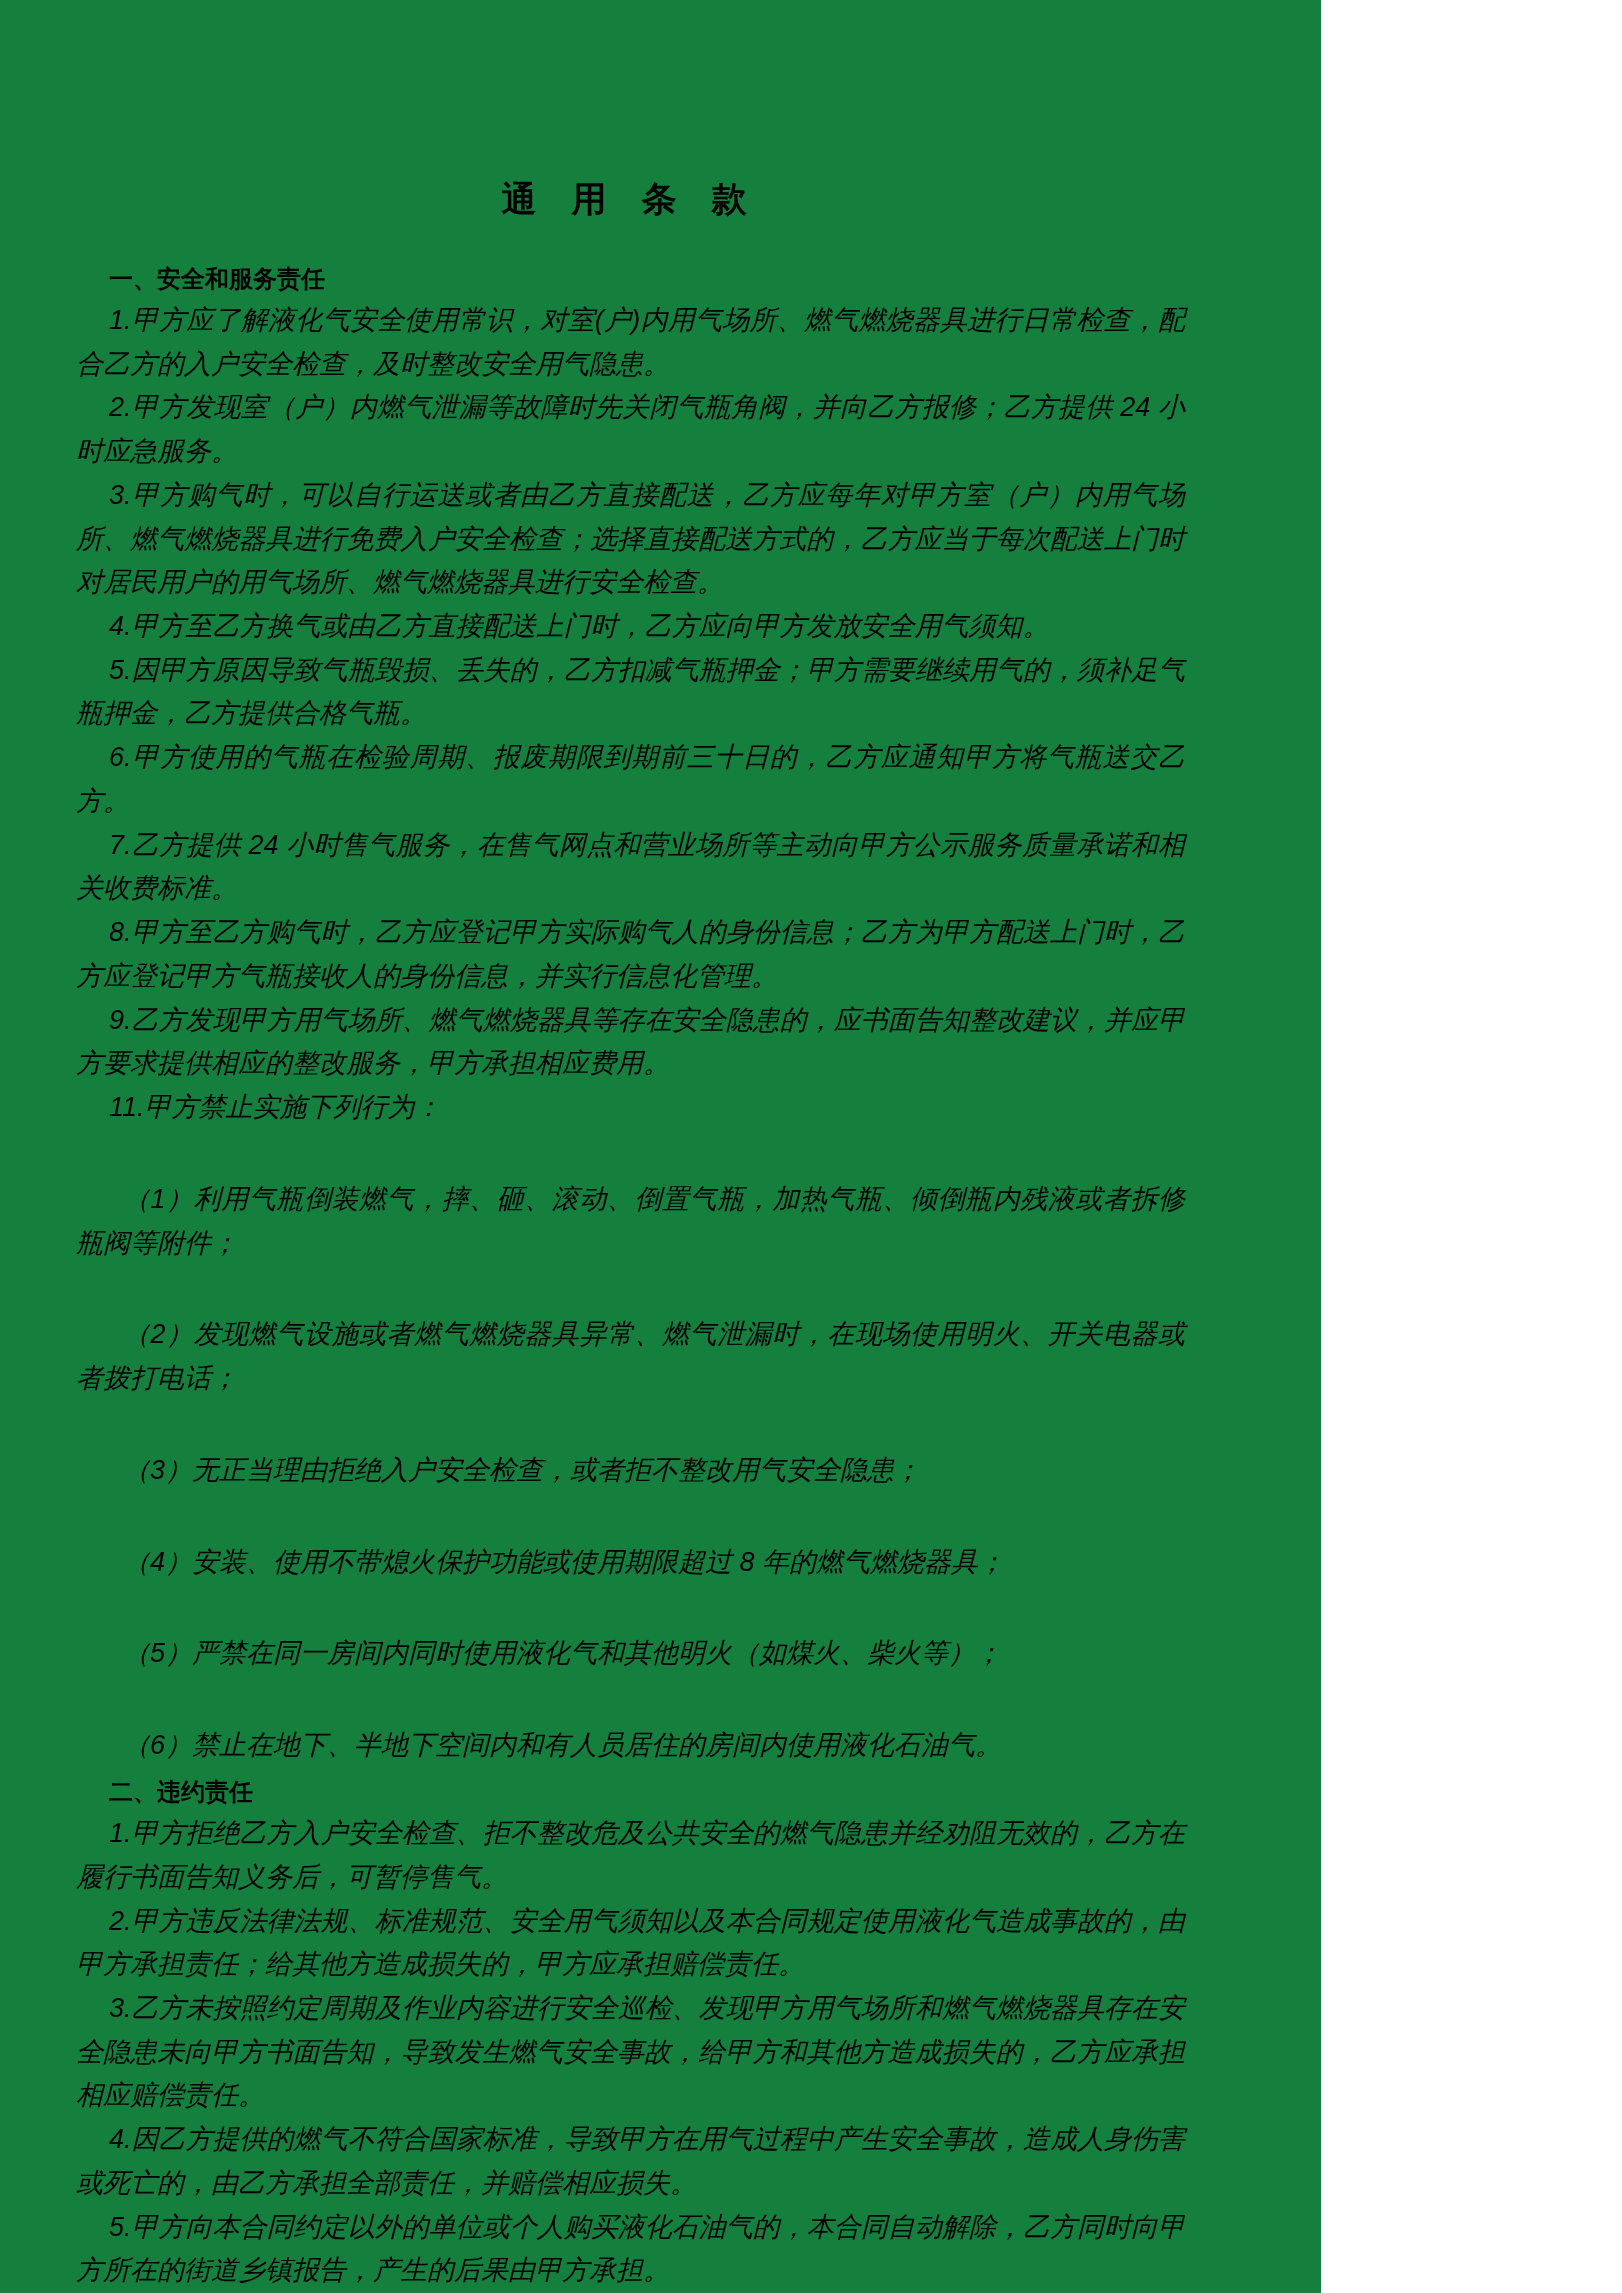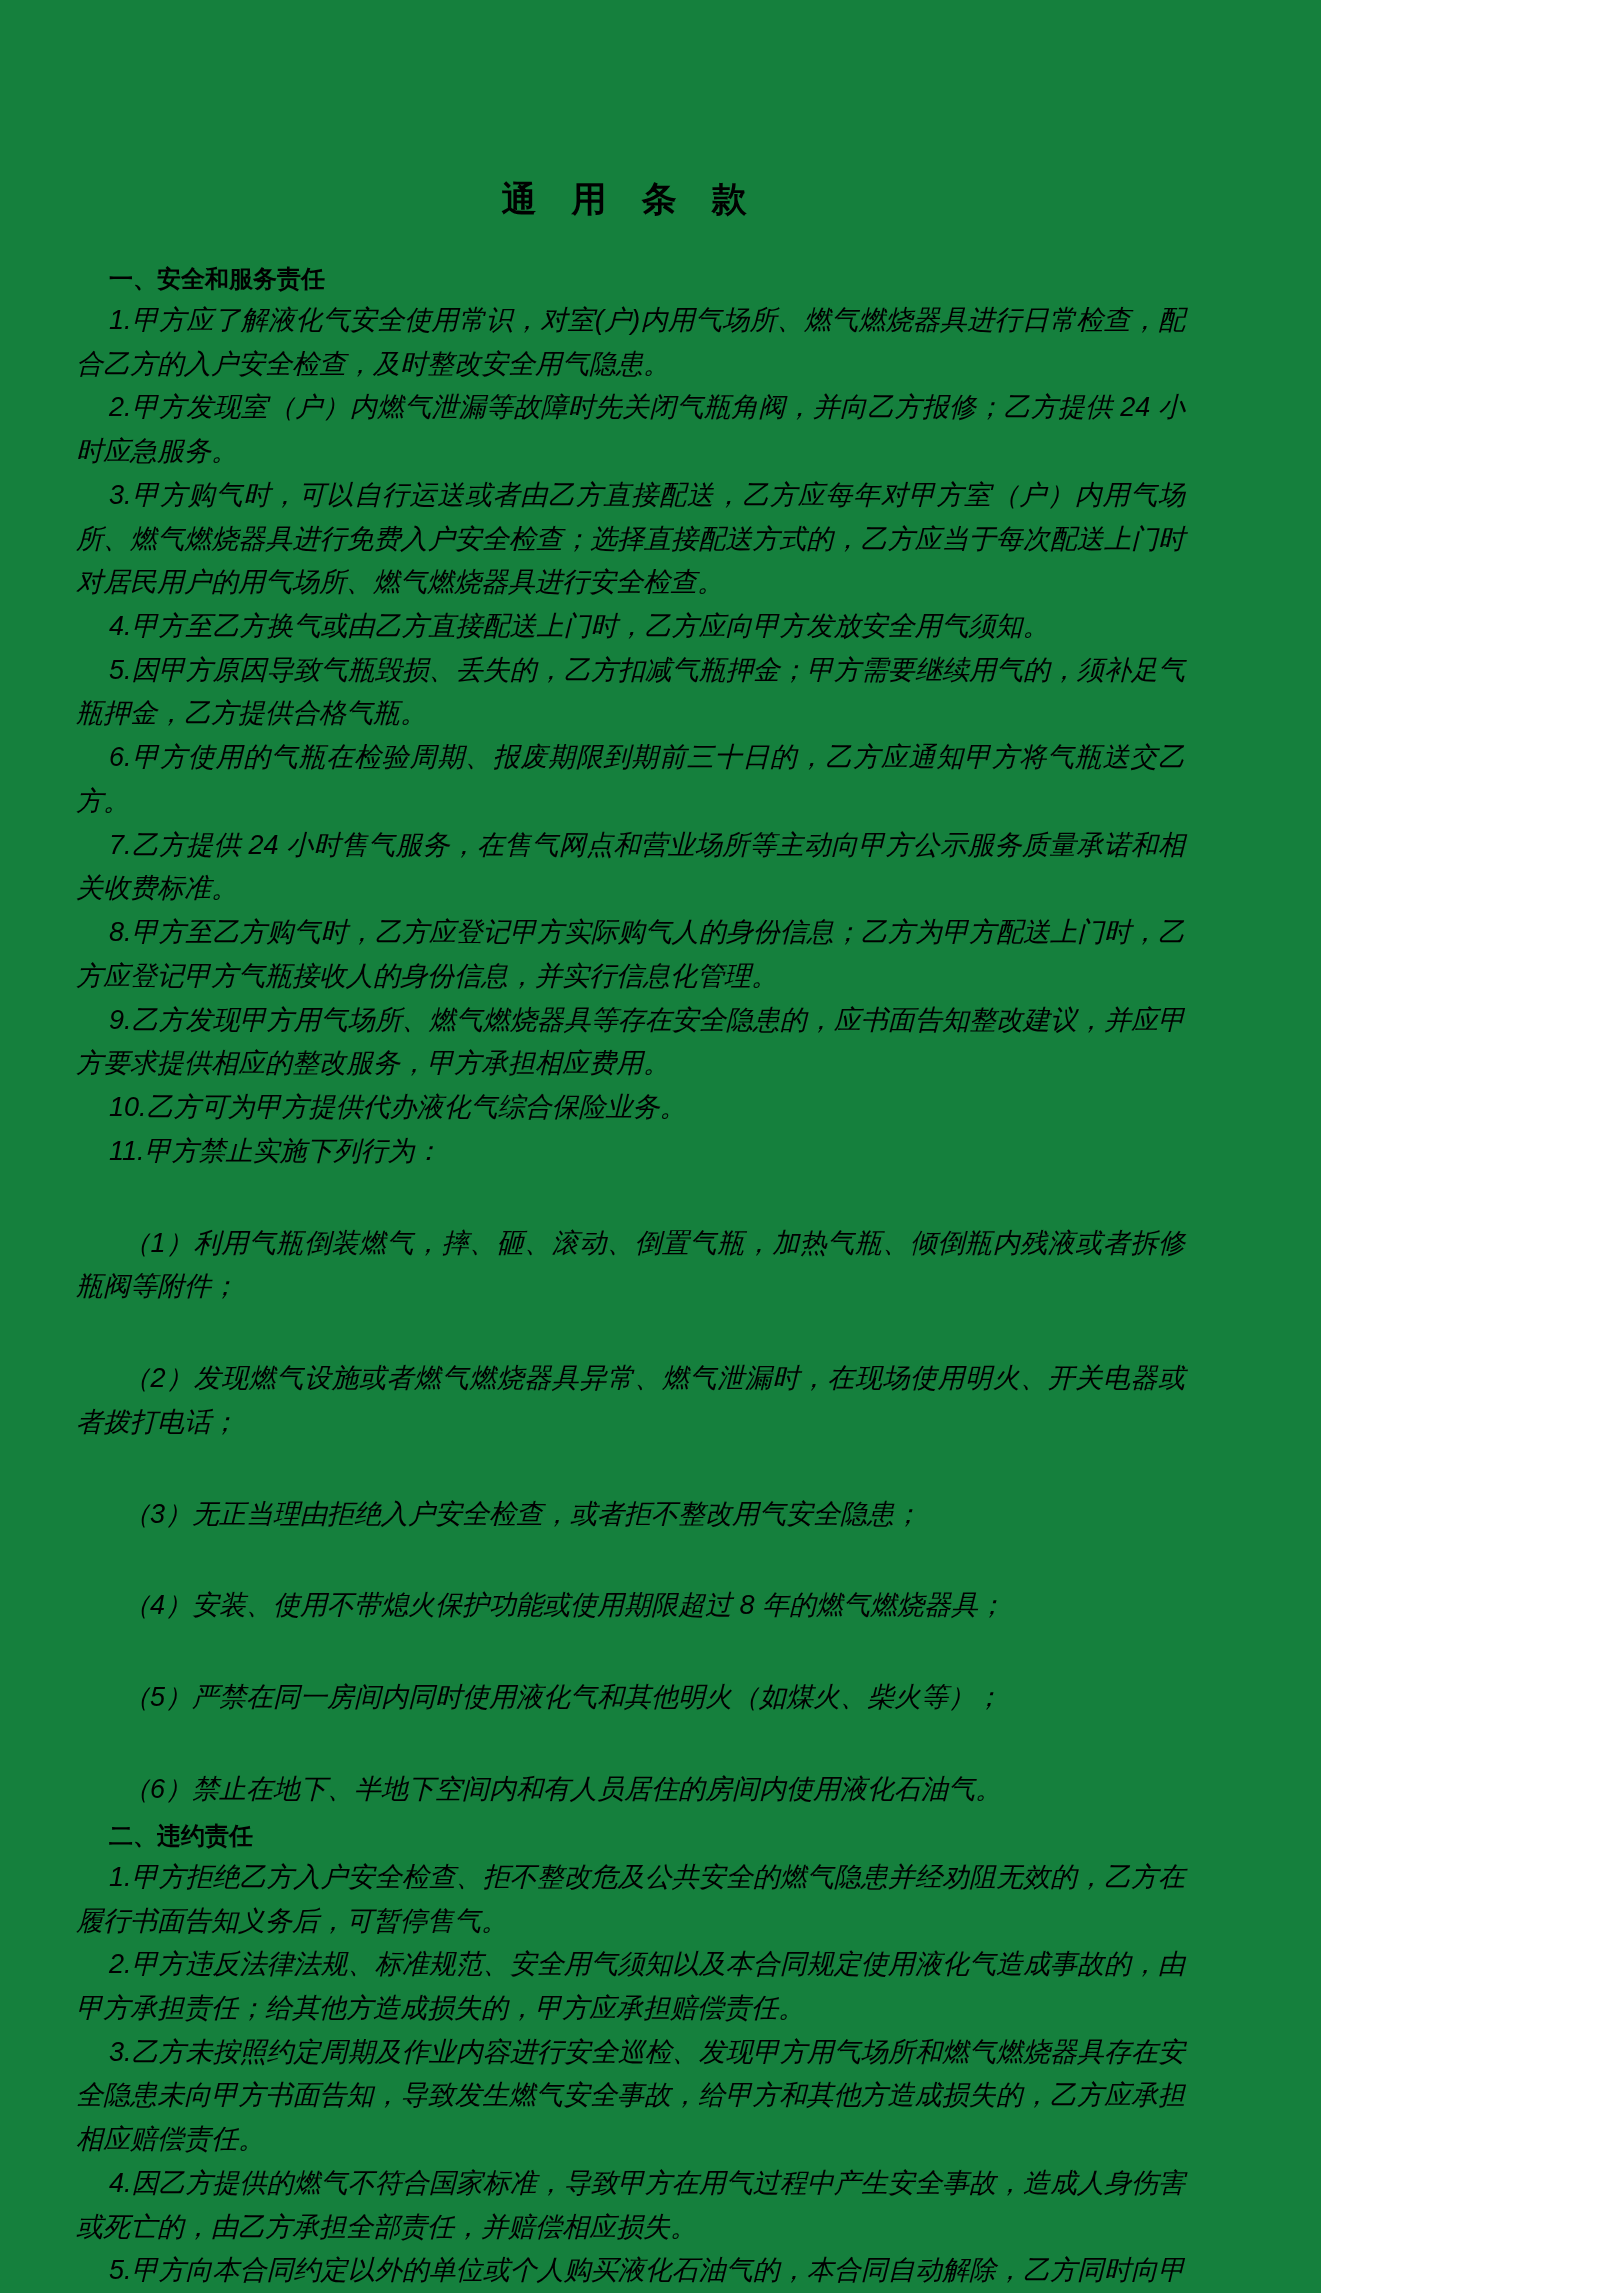--- a/index.html
+++ b/index.html
@@ -64,21 +64,20 @@
         <p class="section-heading">一、安全和服务责任</p>
         <p class="para">1.甲方应了解液化气安全使用常识，对室(户)内用气场所、燃气燃烧器具进行日常检查，配合乙方的入户安全检查，及时整改安全用气隐患。</p>
         <p class="para">2.甲方发现室（户）内燃气泄漏等故障时先关闭气瓶角阀，并向乙方报修；乙方提供 24 小时应急服务。</p>
         <p class="para">3.甲方购气时，可以自行运送或者由乙方直接配送，乙方应每年对甲方室（户）内用气场所、燃气燃烧器具进行免费入户安全检查；选择直接配送方式的，乙方应当于每次配送上门时对居民用户的用气场所、燃气燃烧器具进行安全检查。</p>
         <p class="para">4.甲方至乙方换气或由乙方直接配送上门时，乙方应向甲方发放安全用气须知。</p>
         <p class="para">5.因甲方原因导致气瓶毁损、丢失的，乙方扣减气瓶押金；甲方需要继续用气的，须补足气瓶押金，乙方提供合格气瓶。</p>
         <p class="para">6.甲方使用的气瓶在检验周期、报废期限到期前三十日的，乙方应通知甲方将气瓶送交乙方。</p>
         <p class="para">7.乙方提供 24 小时售气服务，在售气网点和营业场所等主动向甲方公示服务质量承诺和相关收费标准。</p>
         <p class="para">8.甲方至乙方购气时，乙方应登记甲方实际购气人的身份信息；乙方为甲方配送上门时，乙方应登记甲方气瓶接收人的身份信息，并实行信息化管理。</p>
         <p class="para">9.乙方发现甲方用气场所、燃气燃烧器具等存在安全隐患的，应书面告知整改建议，并应甲方要求提供相应的整改服务，甲方承担相应费用。</p>
-        <p class="para">10.乙方可为甲方提供代办液化气综合保险业务。</p>
         <p class="para">11.甲方禁止实施下列行为：</p>
         <p class="para sub">（1）利用气瓶倒装燃气，摔、砸、滚动、倒置气瓶，加热气瓶、倾倒瓶内残液或者拆修瓶阀等附件；</p>
         <p class="para sub">（2）发现燃气设施或者燃气燃烧器具异常、燃气泄漏时，在现场使用明火、开关电器或者拨打电话；</p>
         <p class="para sub">（3）无正当理由拒绝入户安全检查，或者拒不整改用气安全隐患；</p>
         <p class="para sub">（4）安装、使用不带熄火保护功能或使用期限超过 8 年的燃气燃烧器具；</p>
         <p class="para sub">（5）严禁在同一房间内同时使用液化气和其他明火（如煤火、柴火等）；</p>
         <p class="para sub">（6）禁止在地下、半地下空间内和有人员居住的房间内使用液化石油气。</p>
       </div>
       <div class="body-block">
         <p class="section-heading">二、违约责任</p>

